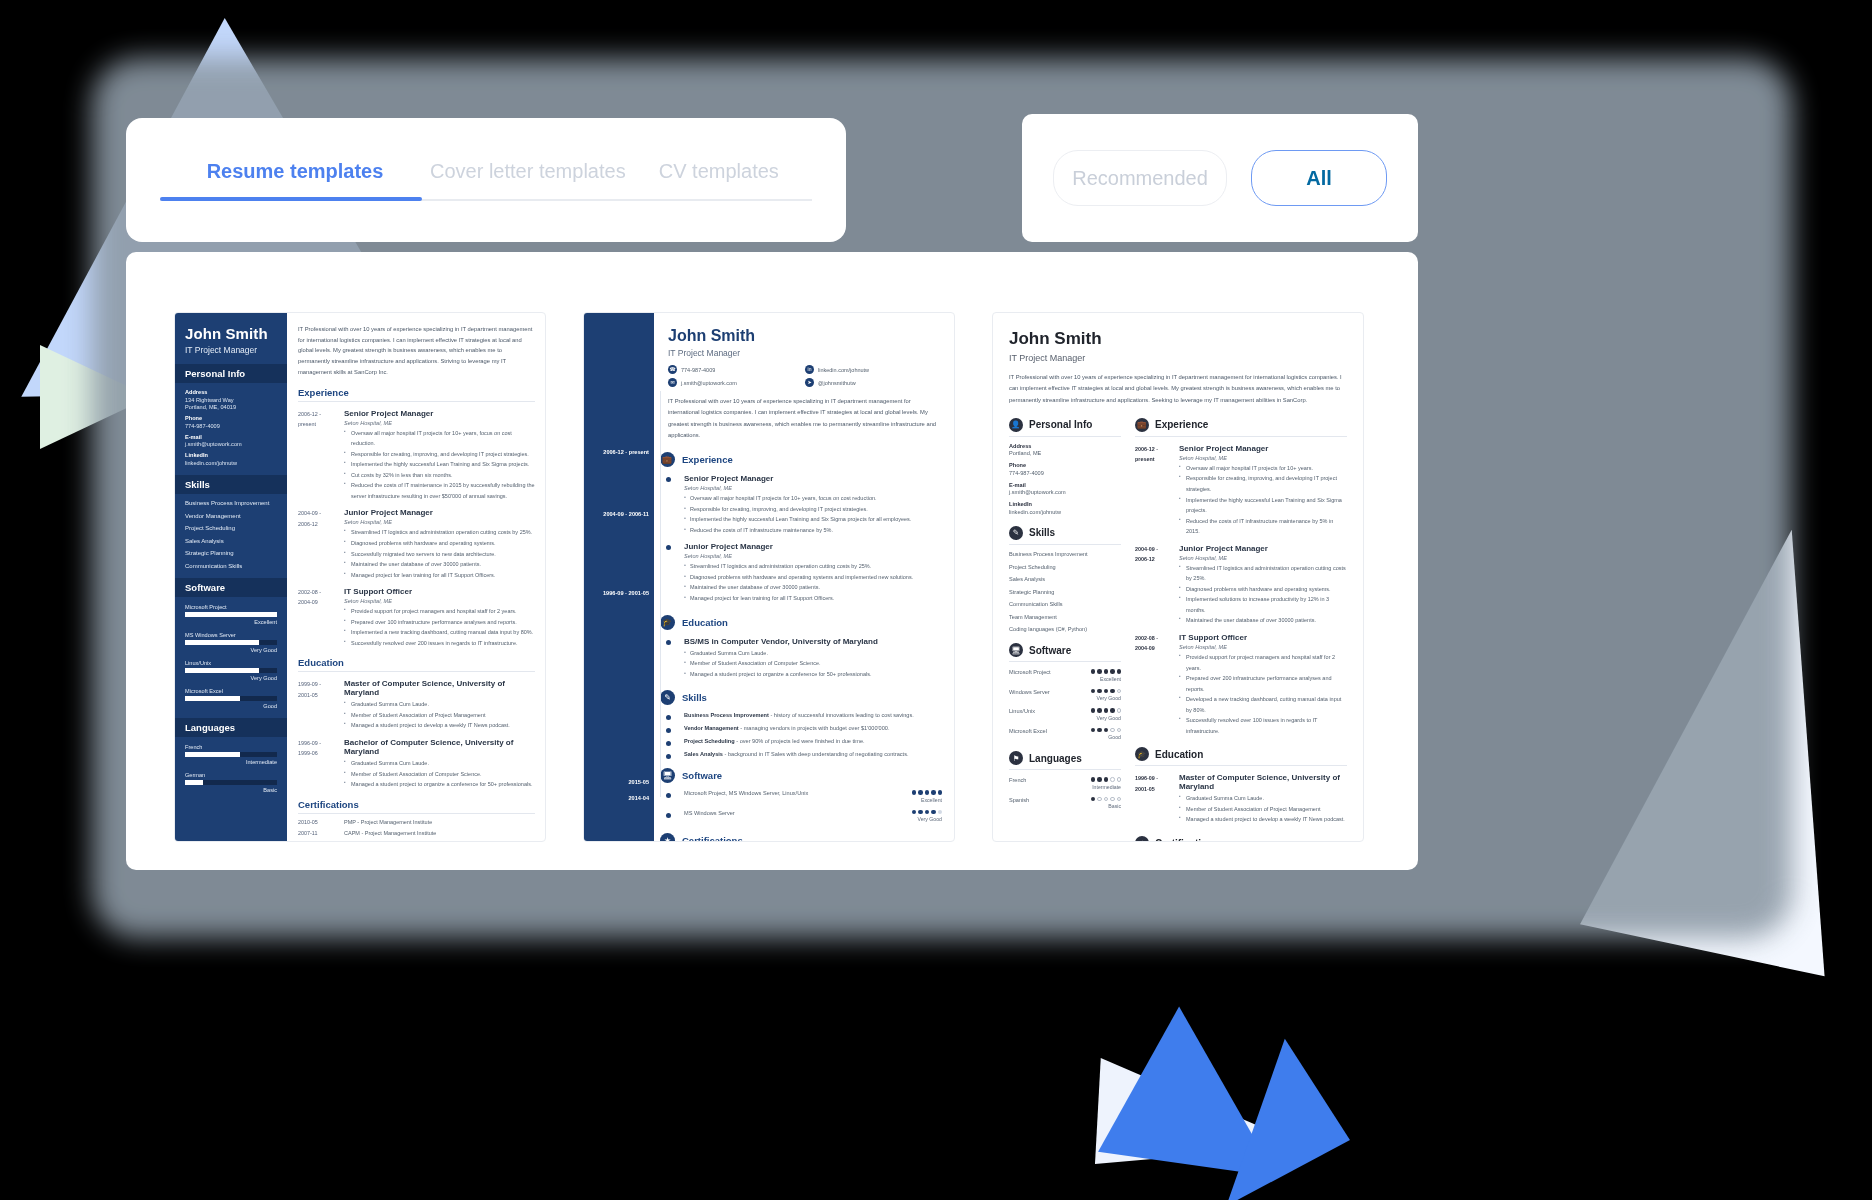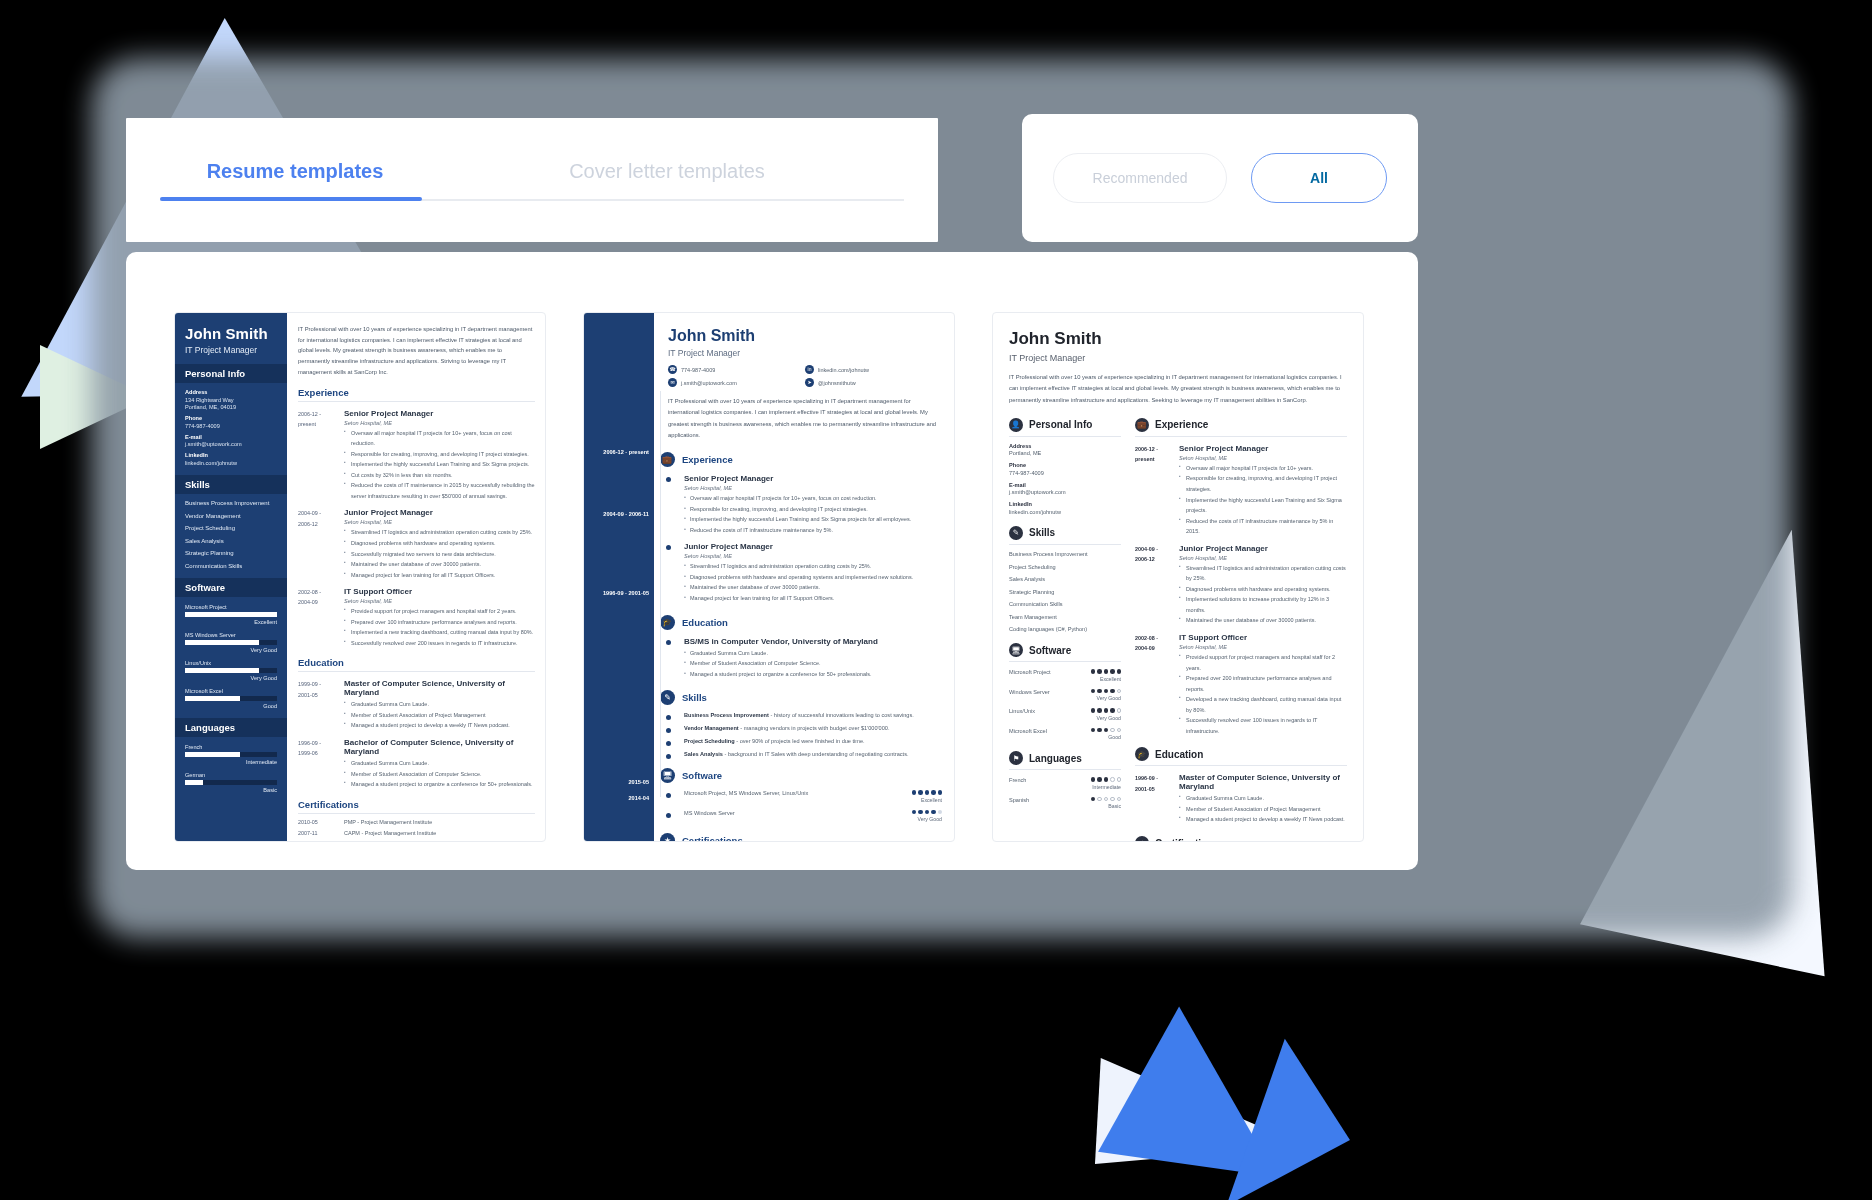--- a/index.html
+++ b/index.html
@@ -61,22 +61,22 @@
     width: 1700px; height: 880px;
     border-radius: 46px;
     background: #8d9aa6;
     filter: blur(14px);
     opacity: .9;
   }
 
   
   .tabs-panel {
     position: absolute; left: 126px; top: 118px;
-    width: 812px; height: 124px;
-    background: #ffffff; border-radius: 1px;
+    width: 720px; height: 124px;
+    background: #ffffff; border-radius: 16px;
     display: flex; align-items: center;
   }
   .tabs-row {
     position: relative; width: 100%;
     padding: 0 34px;
     display: flex; align-items: flex-end;
   }
   .tab {
     font-size: 20px; font-weight: 700;
     padding: 0 0 18px 0;
@@ -94,23 +94,23 @@
     width: 262px; height: 4px; background: #4d81ef; border-radius: 2px;
   }
 
   .filter-panel {
     position: absolute; left: 1022px; top: 114px;
     width: 396px; height: 128px;
     background: #ffffff; border-radius: 10px;
     display: flex; align-items: center; justify-content: center; gap: 24px;
   }
   .pill {
-    height: 50px; border-radius: 25px;
+    height: 56px; border-radius: 25px;
     display: flex; align-items: center; justify-content: center;
-    font-size: 14px; cursor: pointer; background: #fff;
+    font-size: 20px; cursor: pointer; background: #fff;
   }
   .pill-recommended { width: 174px; border: 1px solid #eceef2; color: #c9cfd9; }
   .pill-all { width: 136px; border: 1.5px solid #6e9af3; color: #0369a1; font-weight: 700; }
 
   
   .content-panel {
     position: absolute; left: 126px; top: 252px;
     width: 1292px; height: 618px;
     background: #ffffff; border-radius: 10px;
   }
@@ -249,20 +249,21 @@
 
   <div class="tri tri-lightblue-tl"></div>
   <div class="tri tri-green-l"></div>
   <div class="tri tri-white-r"></div>
   <div class="halo"></div>
 
   <div class="tabs-panel">
     <div class="tabs-row">
       <div class="tab active">Resume templates</div>
       <div class="tab inactive">Cover letter templates</div>
+      <div class="tab inactive">CV templates</div>
       <div class="tab-underline"></div>
       <div class="tab-underline-active"></div>
     </div>
   </div>
 
   <div class="filter-panel">
     <div class="pill pill-recommended">Recommended</div>
     <div class="pill pill-all">All</div>
   </div>
 

